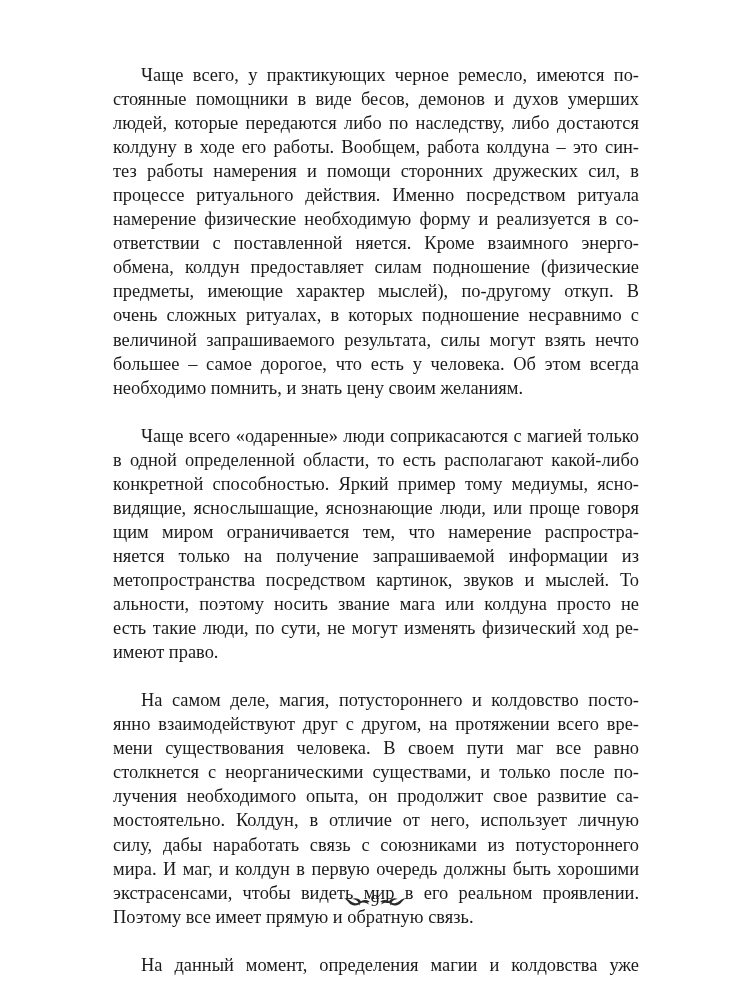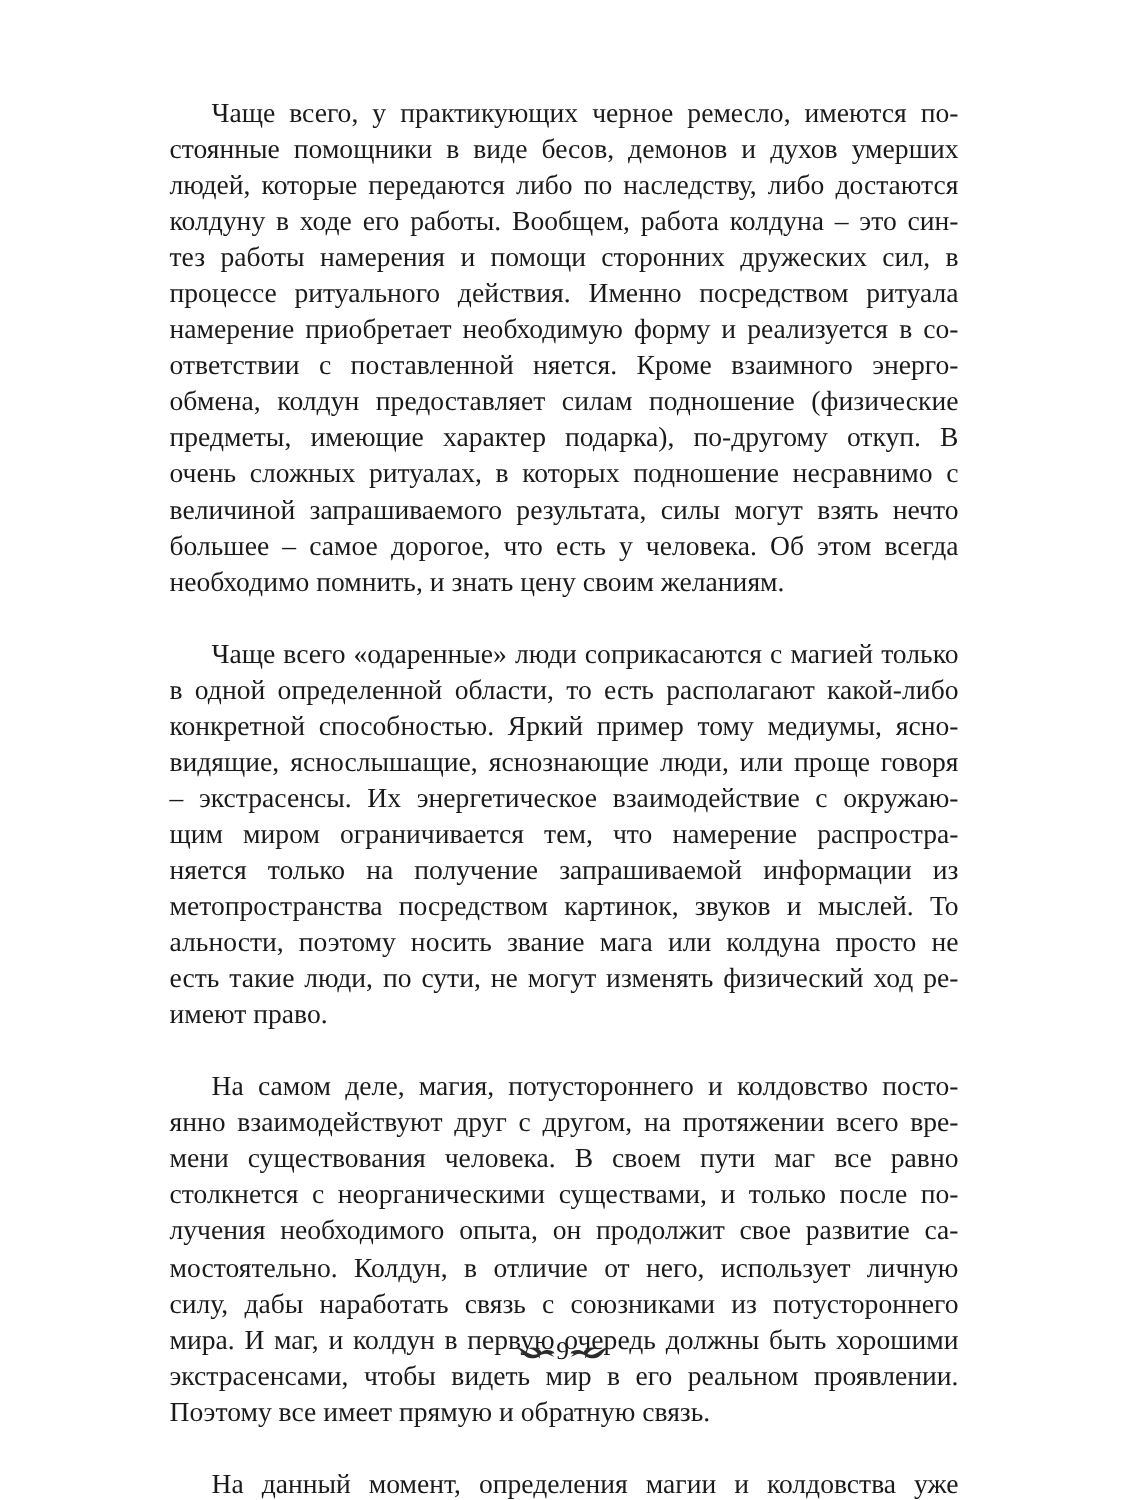--- a/index.html
+++ b/index.html
@@ -110,35 +110,34 @@
 <div id="page">
 
   <div id="text-block">
       <p class="para">
         <span class="line first">Чаще всего, у практикующих черное ремесло, имеются по-</span>
         <span class="line">стоянные помощники в виде бесов, демонов и духов умерших</span>
         <span class="line">людей, которые передаются либо по наследству, либо достаются</span>
         <span class="line">колдуну в ходе его работы. Вообщем, работа колдуна – это син-</span>
         <span class="line">тез работы намерения и помощи сторонних дружеских сил, в</span>
         <span class="line">процессе ритуального действия. Именно посредством ритуала</span>
-        <span class="line">намерение приобретает необходимую форму и реализуется в со-</span>
+        <span class="line">намерение физические необходимую форму и реализуется в со-</span>
         <span class="line">ответствии с поставленной няется. Кроме взаимного энерго-</span>
         <span class="line">обмена, колдун предоставляет силам подношение (физические</span>
-        <span class="line">предметы, имеющие характер подарка), по-другому откуп. В</span>
+        <span class="line">предметы, имеющие характер мыслей), по-другому откуп. В</span>
         <span class="line">очень сложных ритуалах, в которых подношение несравнимо с</span>
         <span class="line">величиной запрашиваемого результата, силы могут взять нечто</span>
         <span class="line">большее – самое дорогое, что есть у человека. Об этом всегда</span>
         <span class="line last">необходимо помнить, и знать цену своим желаниям.</span>
       </p>
       <p class="para">
         <span class="line first">Чаще всего «одаренные» люди соприкасаются с магией только</span>
         <span class="line">в одной определенной области, то есть располагают какой-либо</span>
         <span class="line">конкретной способностью. Яркий пример тому медиумы, ясно-</span>
         <span class="line">видящие, яснослышащие, яснознающие люди, или проще говоря</span>
-        <span class="line">– экстрасенсы. Их энергетическое взаимодействие с окружаю-</span>
         <span class="line">щим миром ограничивается тем, что намерение распростра-</span>
         <span class="line">няется только на получение запрашиваемой информации из</span>
         <span class="line">метопространства посредством картинок, звуков и мыслей. То</span>
         <span class="line">альности, поэтому носить звание мага или колдуна просто не</span>
         <span class="line">есть такие люди, по сути, не могут изменять физический ход ре-</span>
         <span class="line last">имеют право.</span>
       </p>
       <p class="para">
         <span class="line first">На самом деле, магия, потустороннего и колдовство посто-</span>
         <span class="line">янно взаимодействуют друг с другом, на протяжении всего вре-</span>

